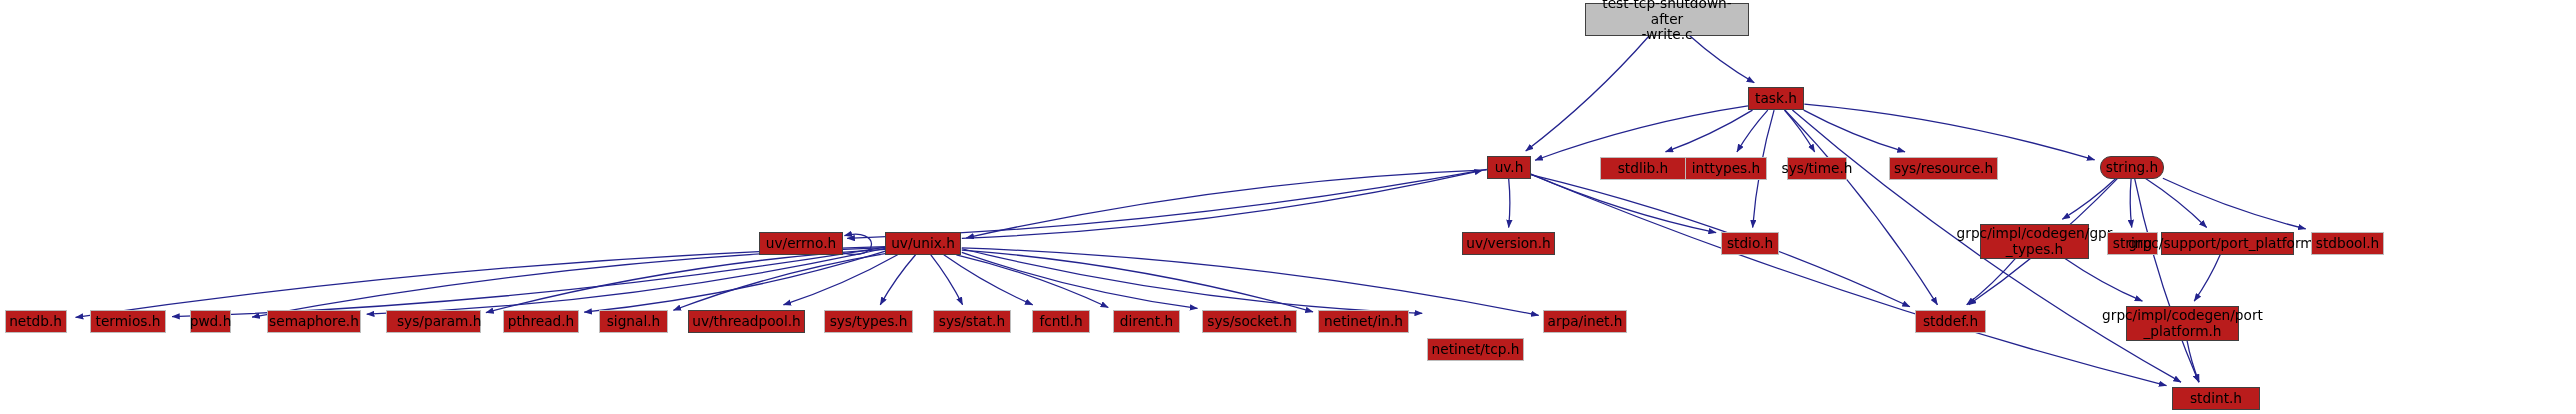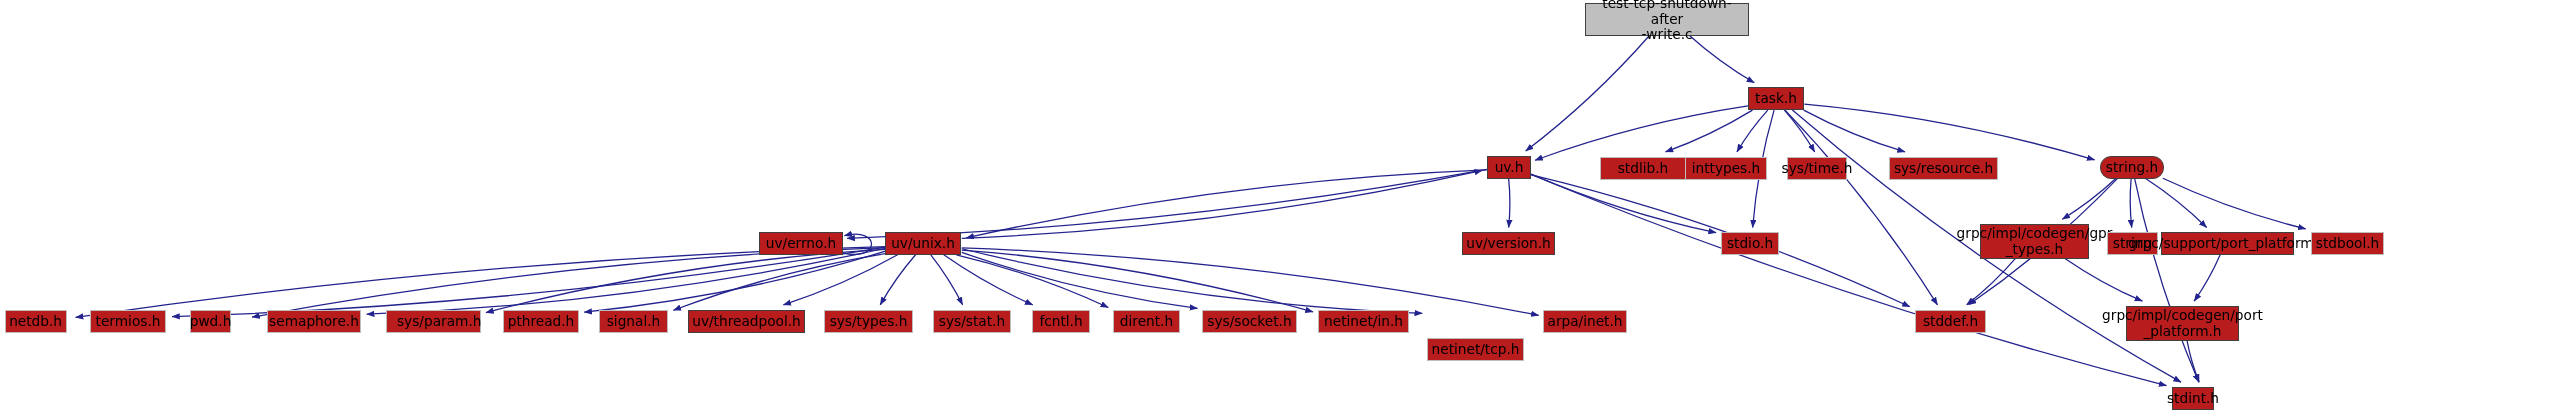--- a/index.html
+++ b/index.html
@@ -127,16 +127,16 @@
       <div class="node" style="left: 933px; top: 310px; width: 78px; height: 23px;">sys/stat.h</div>
       <div class="node" style="left: 1032px; top: 310px; width: 58px; height: 23px;">fcntl.h</div>
       <div class="node" style="left: 1113px; top: 310px; width: 67px; height: 23px;">dirent.h</div>
       <div class="node" style="left: 1202px; top: 310px; width: 95px; height: 23px;">sys/socket.h</div>
       <div class="node" style="left: 1318px; top: 310px; width: 91px; height: 23px;">netinet/in.h</div>
       <div class="node" style="left: 1427px; top: 310px; width: 97px; height: 23px; margin-top: 28px;">netinet/tcp.h</div>
       <div class="node" style="left: 1543px; top: 310px; width: 84px; height: 23px;">arpa/inet.h</div>
       <div class="node" style="left: 1915px; top: 310px; width: 71px; height: 23px;">stddef.h</div>
       <div class="node strong" style="left: 2126px; top: 306px; width: 113px; height: 35px;">grpc/impl/codegen/port
 _platform.h</div>
-      <div class="node strong" style="left: 2172px; top: 387px; width: 42px; height: 23px;">stdint.h</div>
+      <div class="node strong" style="left: 2172px; top: 387px; width: 88px; height: 23px;">stdint.h</div>
     </div>
 </div>
 
 
 </body></html>

